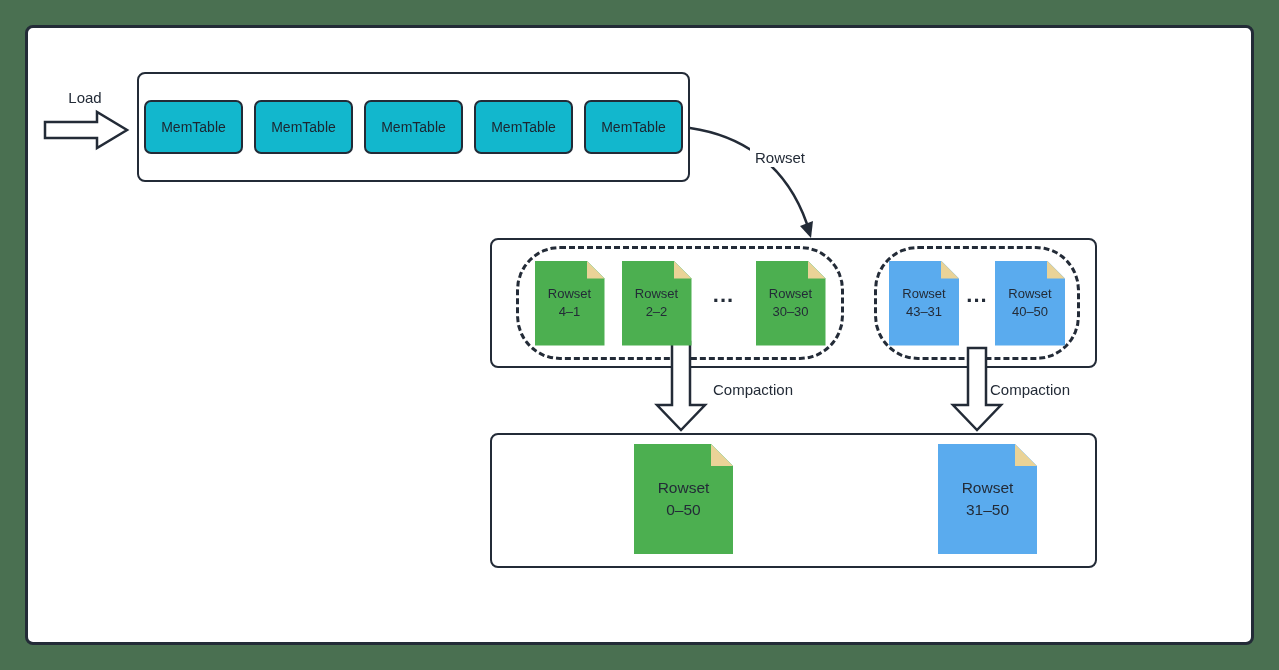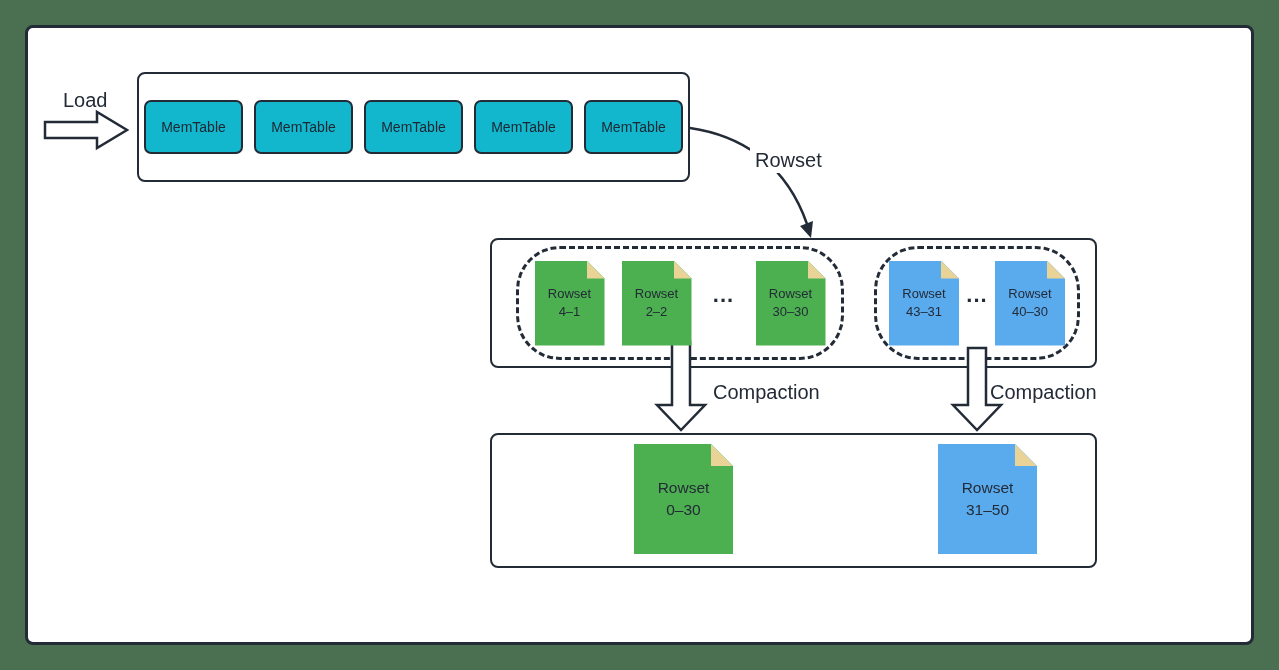--- a/index.html
+++ b/index.html
@@ -14,21 +14,21 @@
   .card{
     position:absolute;left:25px;top:25px;
     width:1229px;height:620px;
     box-sizing:border-box;
     background:#ffffff;
     border:3px solid #232b37;
     border-radius:8px;
   }
   .label{
     position:absolute;
-    font-size:20px;
+    font-size:15px;
     color:#232b37;
     z-index:6;
     white-space:nowrap;
   }
   .load-label{left:35px;top:61px;width:44px;text-align:center;}
   .flush-label{left:722px;top:120px;background:#ffffff;padding:1px 5px;}
   .compaction-label-left{left:685px;top:353px;}
   .compaction-label-right{left:962px;top:353px;}
 
   .box{
@@ -156,34 +156,34 @@
     <div class="dashed-group group-b">
       <div class="file-icon blue">
         <span class="fold"></span>
         <span class="file-line">Rowset</span>
         <span class="file-line">43–31</span>
       </div>
       <span class="dots">...</span>
       <div class="file-icon blue">
         <span class="fold"></span>
         <span class="file-line">Rowset</span>
-        <span class="file-line">40–30</span>
+        <span class="file-line">40–50</span>
       </div>
     </div>
 
   </div>
 
   <div class="label compaction-label-left">Compaction</div>
   <div class="label compaction-label-right">Compaction</div>
 
   <div class="box compacted-container">
     <div class="file-icon green big big-green">
       <span class="fold"></span>
       <span class="file-line">Rowset</span>
-      <span class="file-line">0–30</span>
+      <span class="file-line">0–50</span>
     </div>
     <div class="file-icon blue big big-blue">
       <span class="fold"></span>
       <span class="file-line">Rowset</span>
       <span class="file-line">31–50</span>
     </div>
   </div>
 
   <svg class="arrows" viewBox="0 0 1223 614" preserveAspectRatio="none">
 

